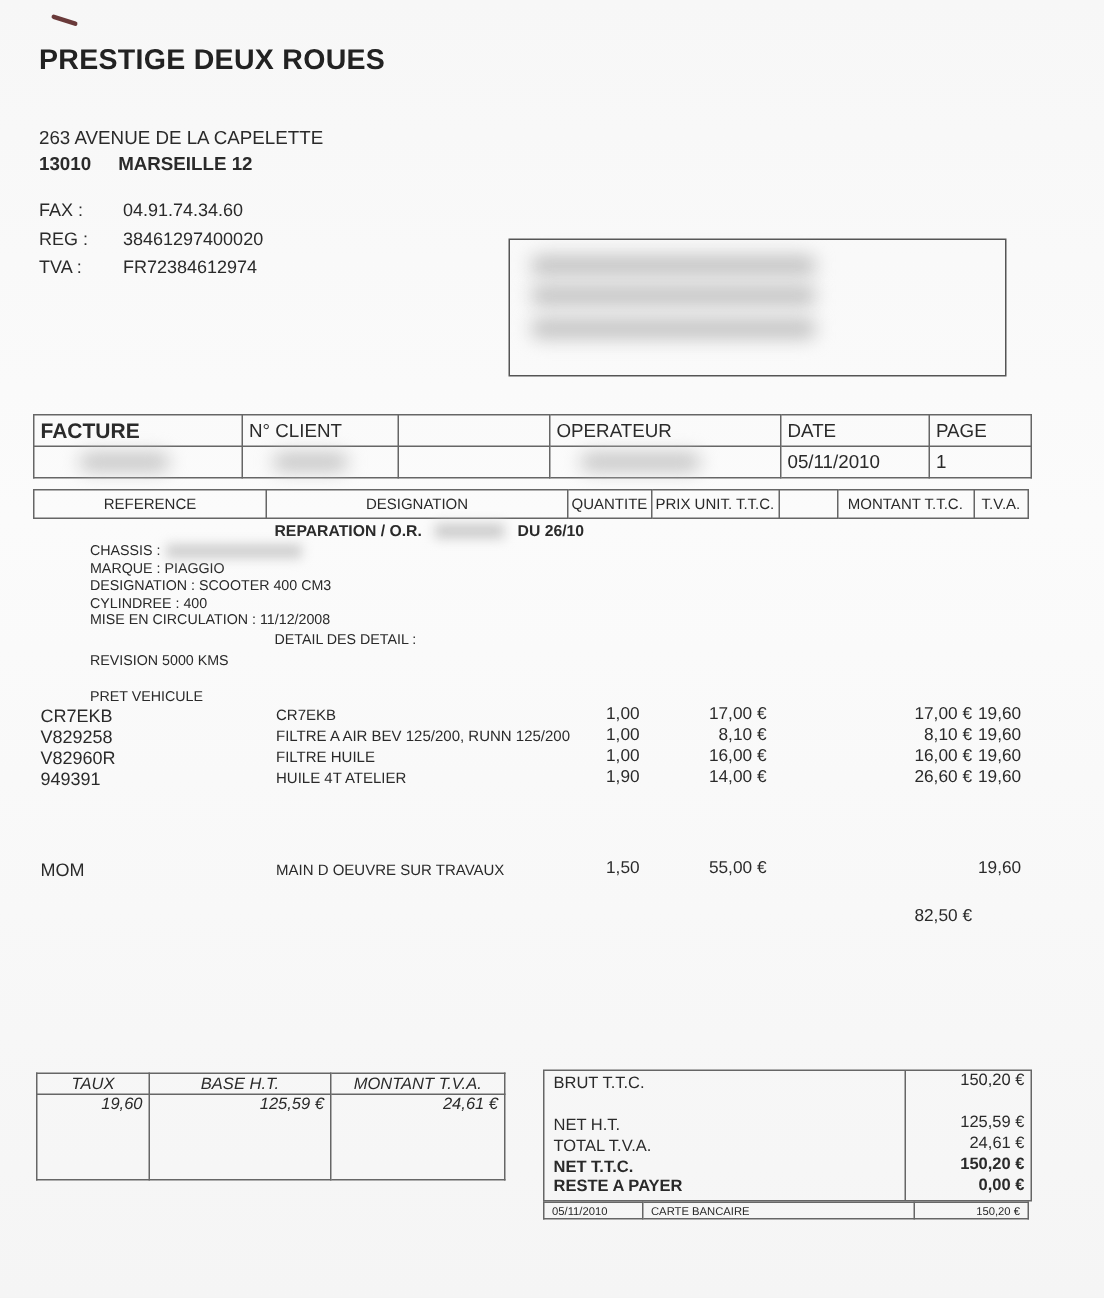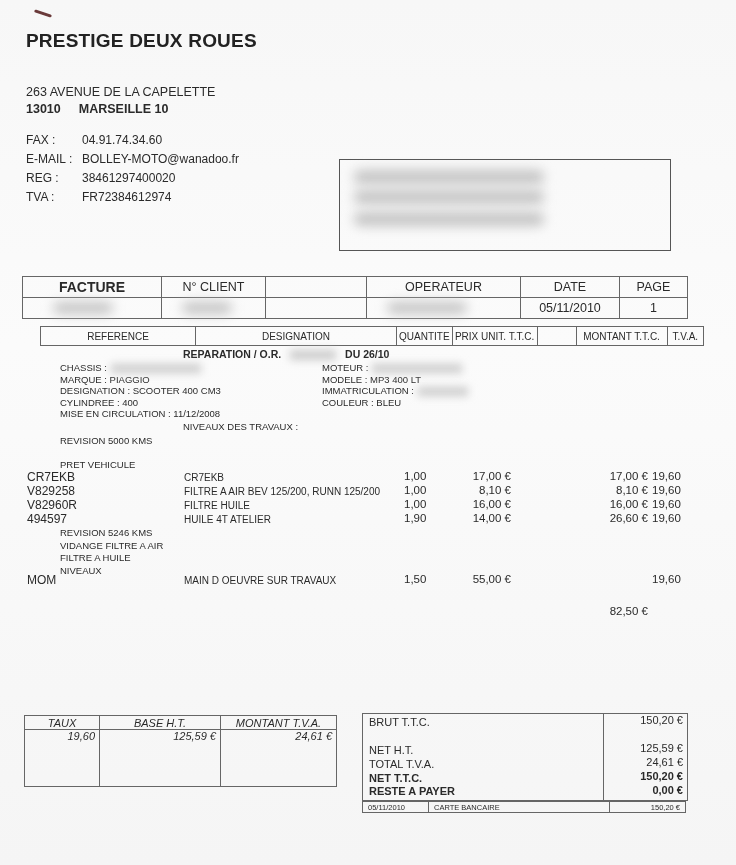--- a/index.html
+++ b/index.html
@@ -14,23 +14,23 @@
   .addr { left:26px; top:85px; font-size:12.5px; }
   .city { left:26px; top:102px; font-size:12.5px; font-weight:bold; }
   .city span { margin-right:18px; }
   .contact { left:26px; top:131px; font-size:12px; line-height:19px; }
   .contact .row { display:flex; }
   .contact .lab { width:56px; }
   .clientbox { left:339px; top:159px; width:330px; height:90px; border:1.5px solid #555; }
   .blur { position:absolute; background:#c4c4c4; filter:blur(6px); border-radius:6px; }
   table { border-collapse:collapse; }
   .hdr { position:absolute; left:22px; top:276px; width:666px; font-size:12.5px; }
-  .hdr td { border:1px solid #666; height:20px; text-align:center; padding:0 4px; }
+  .hdr td { border:1px solid #666; height:20px; text-align:left; padding:0 4px; }
   .hdr .facture { font-weight:bold; font-size:14px; }
-  .cols { position:absolute; left:22px; top:326px; width:664px; font-size:10px;margin-left:18px; }
+  .cols { position:absolute; left:22px; top:326px; width:664px; font-size:10px; }
   .cols td { border:1px solid #666; height:18px; text-align:center; padding:0 2px; }
   .body9 { font-size:9.5px; }
   .ref { font-size:12px; }
   .line { font-size:10px; }
   .num { font-size:11.5px; text-align:right; }
   .tva { position:absolute; left:24px; top:715px; width:313px; font-size:11px; }
   .tva td { border:1px solid #666; padding:0 4px;font-style:italic; }
   .tva .h td { height:13px; text-align:center; }
   .tva .v td { height:56px; vertical-align:top; text-align:right; }
   .tot { position:absolute; left:362px; top:713px; width:324px; height:86px; border:1px solid #666; font-size:11px; }
@@ -43,31 +43,27 @@
 </style>
 </head>
 <body>
 
 <div class="page">
   <div class="pen"></div>
 
   <div class="abs title">PRESTIGE DEUX ROUES</div>
   <div class="abs addr">263 AVENUE DE LA CAPELETTE</div>
   <div class="abs city">
-    <span>13010</span><span>MARSEILLE 10</span>
+    <span>13010</span><span>MARSEILLE 12</span>
   </div>
 
   <div class="abs contact">
     <div class="row">
         <span class="lab">FAX :</span>
         <span>04.91.74.34.60</span>
-      </div>
-    <div class="row">
-        <span class="lab">E-MAIL :</span>
-        <span>BOLLEY-MOTO@wanadoo.fr</span>
       </div>
     <div class="row">
         <span class="lab">REG :</span>
         <span>38461297400020</span>
       </div>
     <div class="row">
         <span class="lab">TVA :</span>
         <span>FR72384612974</span>
       </div>
   </div>
@@ -126,28 +122,22 @@
   </div>
 
   <div class="abs body9" style="left:60px;top:362px;line-height:11.5px;">
     <div><span>CHASSIS    :</span><span style="display:inline-block;width:90px;height:9px;background:#ccc;filter:blur(4px);margin-left:4px;vertical-align:middle;"></span></div>
     <div>MARQUE    : PIAGGIO</div>
     <div>DESIGNATION : SCOOTER 400 CM3</div>
     <div>CYLINDREE : 400</div>
     <div>MISE EN CIRCULATION : 11/12/2008</div>
   </div>
 
-  <div class="abs body9" style="left:322px;top:362px;line-height:11.5px;">
-    <div><span>MOTEUR    :</span><span style="display:inline-block;width:90px;height:9px;background:#ccc;filter:blur(4px);margin-left:4px;vertical-align:middle;"></span></div>
-    <div>MODELE    : MP3 400 LT</div>
-    <div><span>IMMATRICULATION :</span><span style="display:inline-block;width:50px;height:9px;background:#ccc;filter:blur(4px);margin-left:4px;vertical-align:middle;"></span></div>
-    <div>COULEUR   : BLEU</div>
-  </div>
-
-  <div class="abs body9" style="left:183px;top:421px;">NIVEAUX DES TRAVAUX :</div>
+
+  <div class="abs body9" style="left:183px;top:421px;">DETAIL DES DETAIL :</div>
   <div class="abs body9" style="left:60px;top:435px;">REVISION 5000 KMS</div>
   <div class="abs body9" style="left:60px;top:459px;">PRET VEHICULE</div>
 
   <div>
     <div class="abs ref" style="left:27px;top:470px;">CR7EKB</div>
     <div class="abs line" style="left:184px;top:472px;">CR7EKB</div>
     <div class="abs num" style="left:404px;top:470px;">1,00</div>
     <div class="abs num" style="right:225px;top:470px;">17,00 €</div>
     <div class="abs num" style="right:88px;top:470px;">17,00 €</div>
     <div class="abs num" style="left:652px;top:470px;">19,60</div>
@@ -159,34 +149,28 @@
     <div class="abs num" style="right:88px;top:484px;">8,10 €</div>
     <div class="abs num" style="left:652px;top:484px;">19,60</div>
 
     <div class="abs ref" style="left:27px;top:498px;">V82960R</div>
     <div class="abs line" style="left:184px;top:500px;">FILTRE HUILE</div>
     <div class="abs num" style="left:404px;top:498px;">1,00</div>
     <div class="abs num" style="right:225px;top:498px;">16,00 €</div>
     <div class="abs num" style="right:88px;top:498px;">16,00 €</div>
     <div class="abs num" style="left:652px;top:498px;">19,60</div>
 
-    <div class="abs ref" style="left:27px;top:512px;">494597</div>
+    <div class="abs ref" style="left:27px;top:512px;">949391</div>
     <div class="abs line" style="left:184px;top:514px;">HUILE 4T ATELIER</div>
     <div class="abs num" style="left:404px;top:512px;">1,90</div>
     <div class="abs num" style="right:225px;top:512px;">14,00 €</div>
     <div class="abs num" style="right:88px;top:512px;">26,60 €</div>
     <div class="abs num" style="left:652px;top:512px;">19,60</div>
   </div>
 
-  <div class="abs body9" style="left:60px;top:527px;line-height:12.5px;">
-    <div>REVISION 5246 KMS</div>
-    <div>VIDANGE FILTRE A AIR</div>
-    <div>FILTRE A HUILE</div>
-    <div>NIVEAUX</div>
-  </div>
 
   <div>
     <div class="abs ref" style="left:27px;top:573px;">MOM</div>
     <div class="abs line" style="left:184px;top:575px;">MAIN D OEUVRE SUR TRAVAUX</div>
     <div class="abs num" style="left:404px;top:573px;">1,50</div>
     <div class="abs num" style="right:225px;top:573px;">55,00 €</div>
     <div class="abs num" style="right:88px;top:605px;">82,50 €</div>
     <div class="abs num" style="left:652px;top:573px;">19,60</div>
   </div>
 

